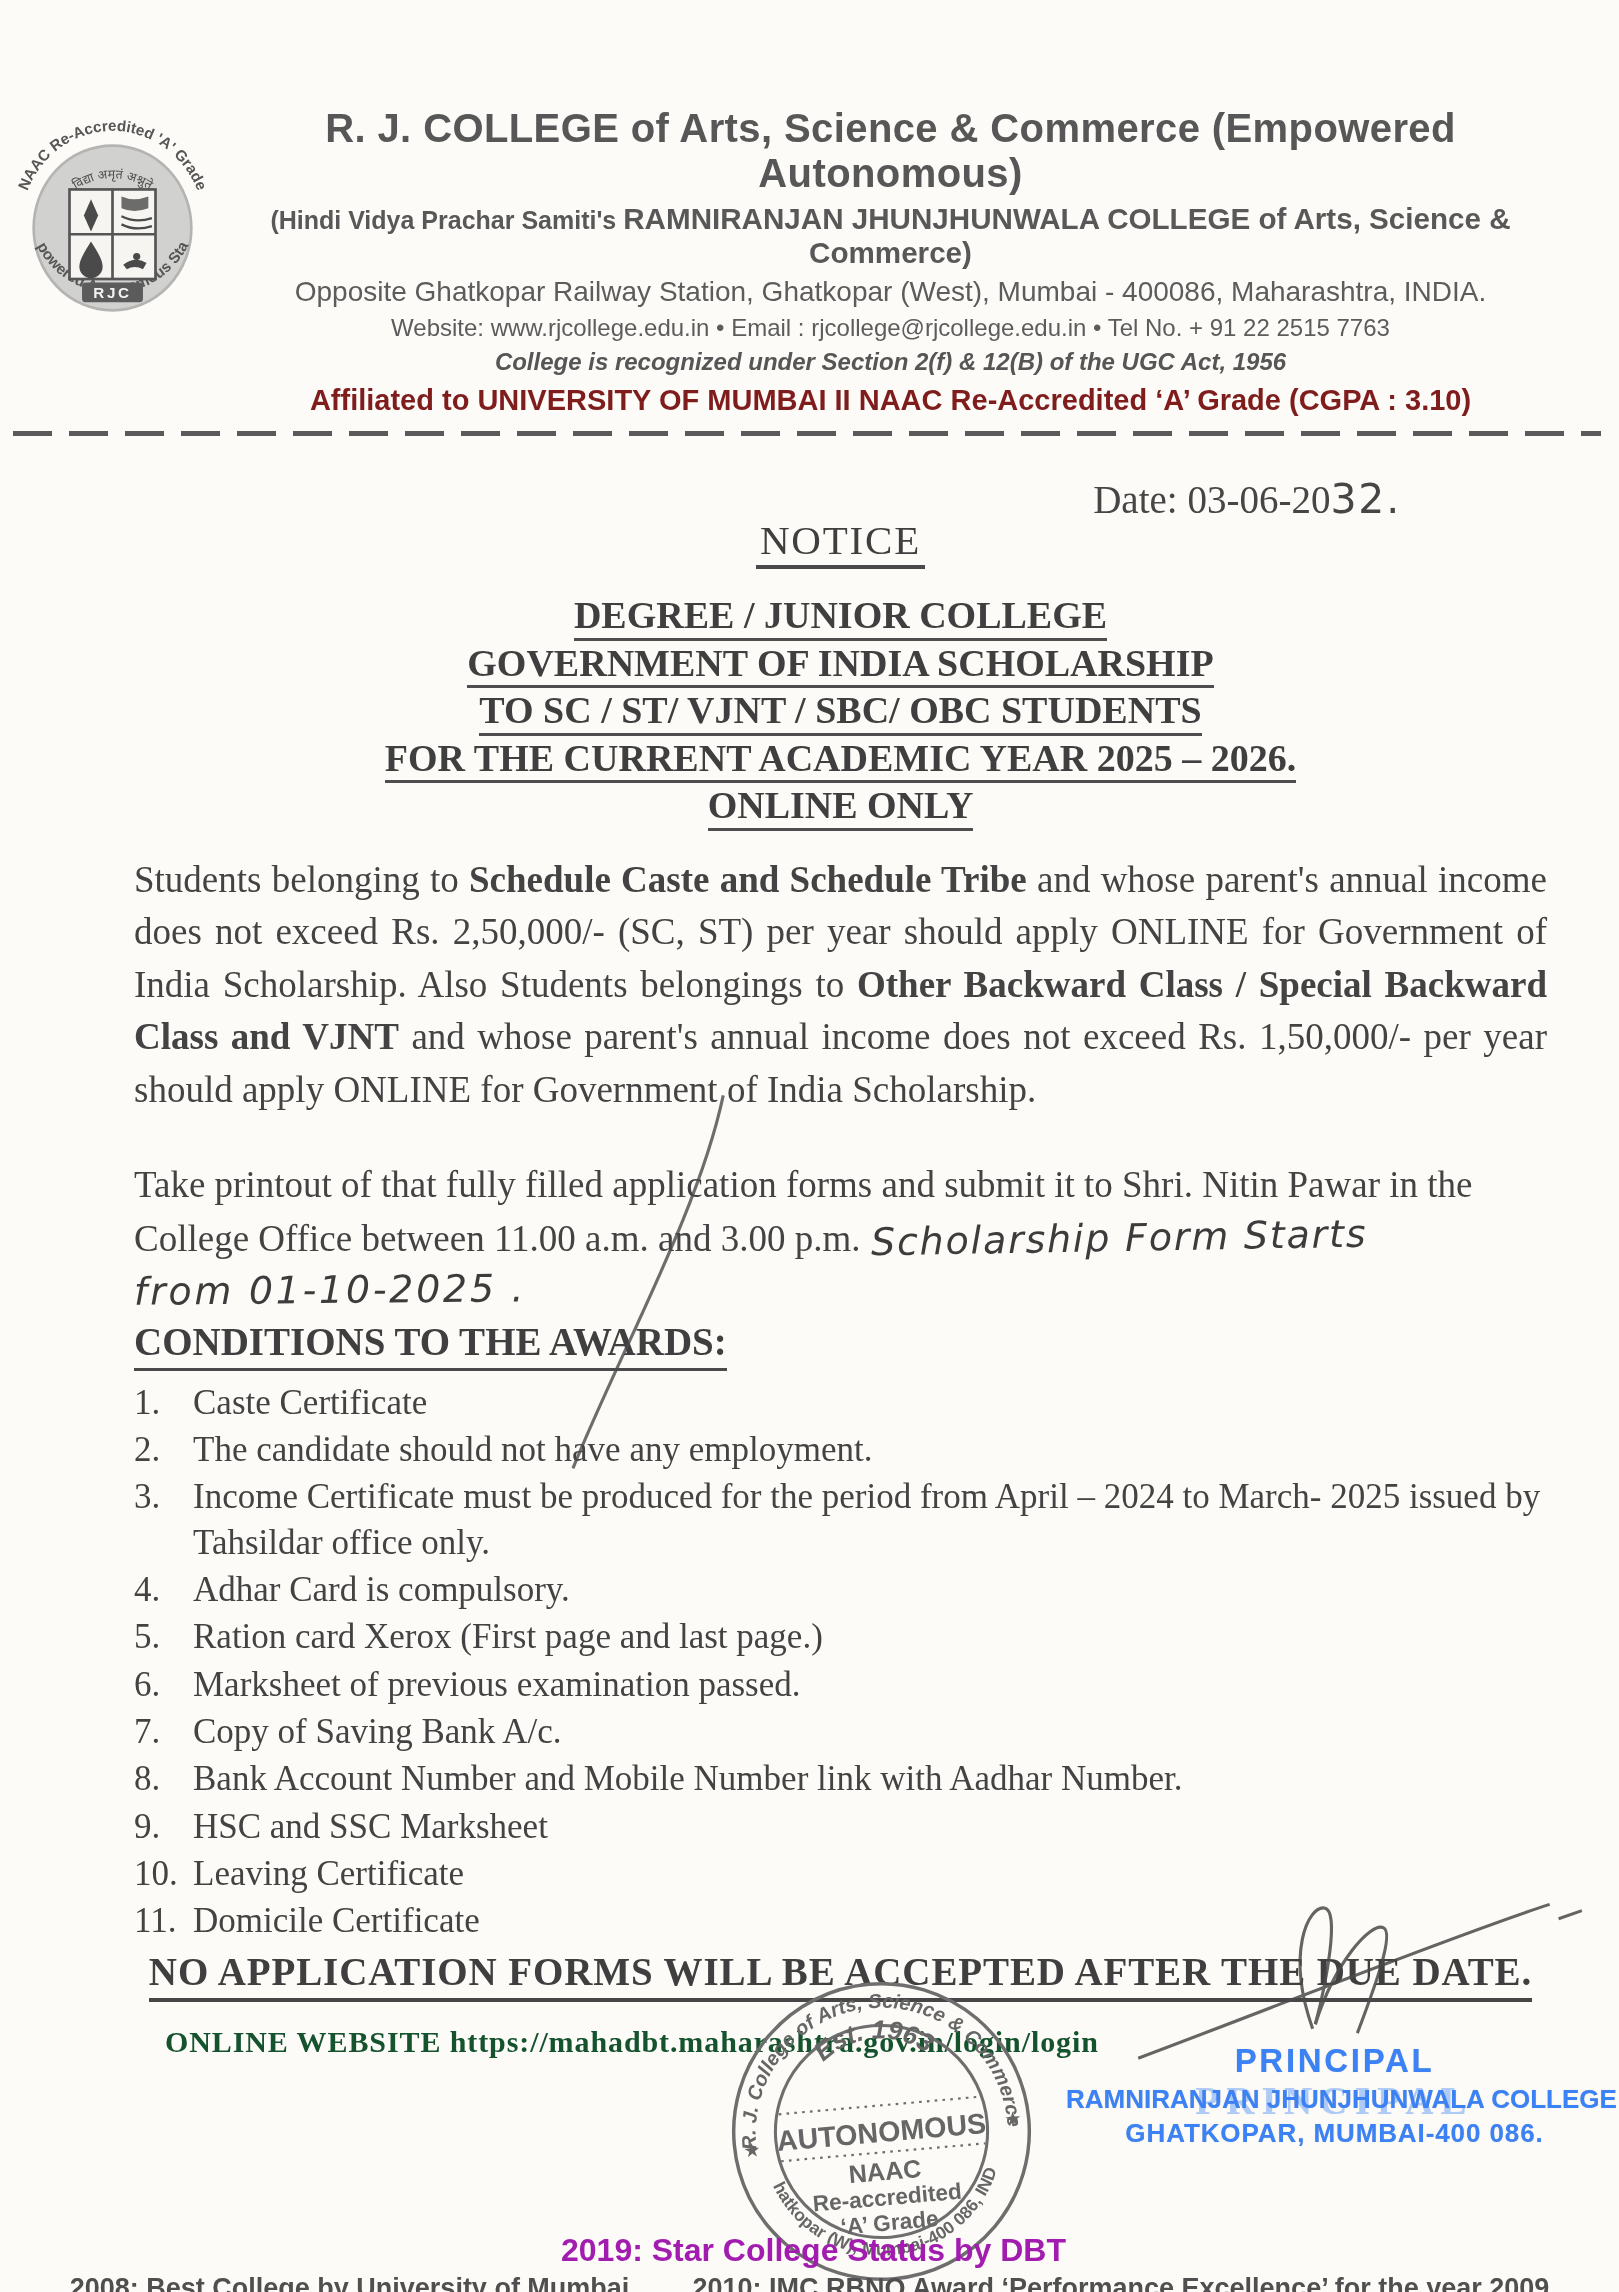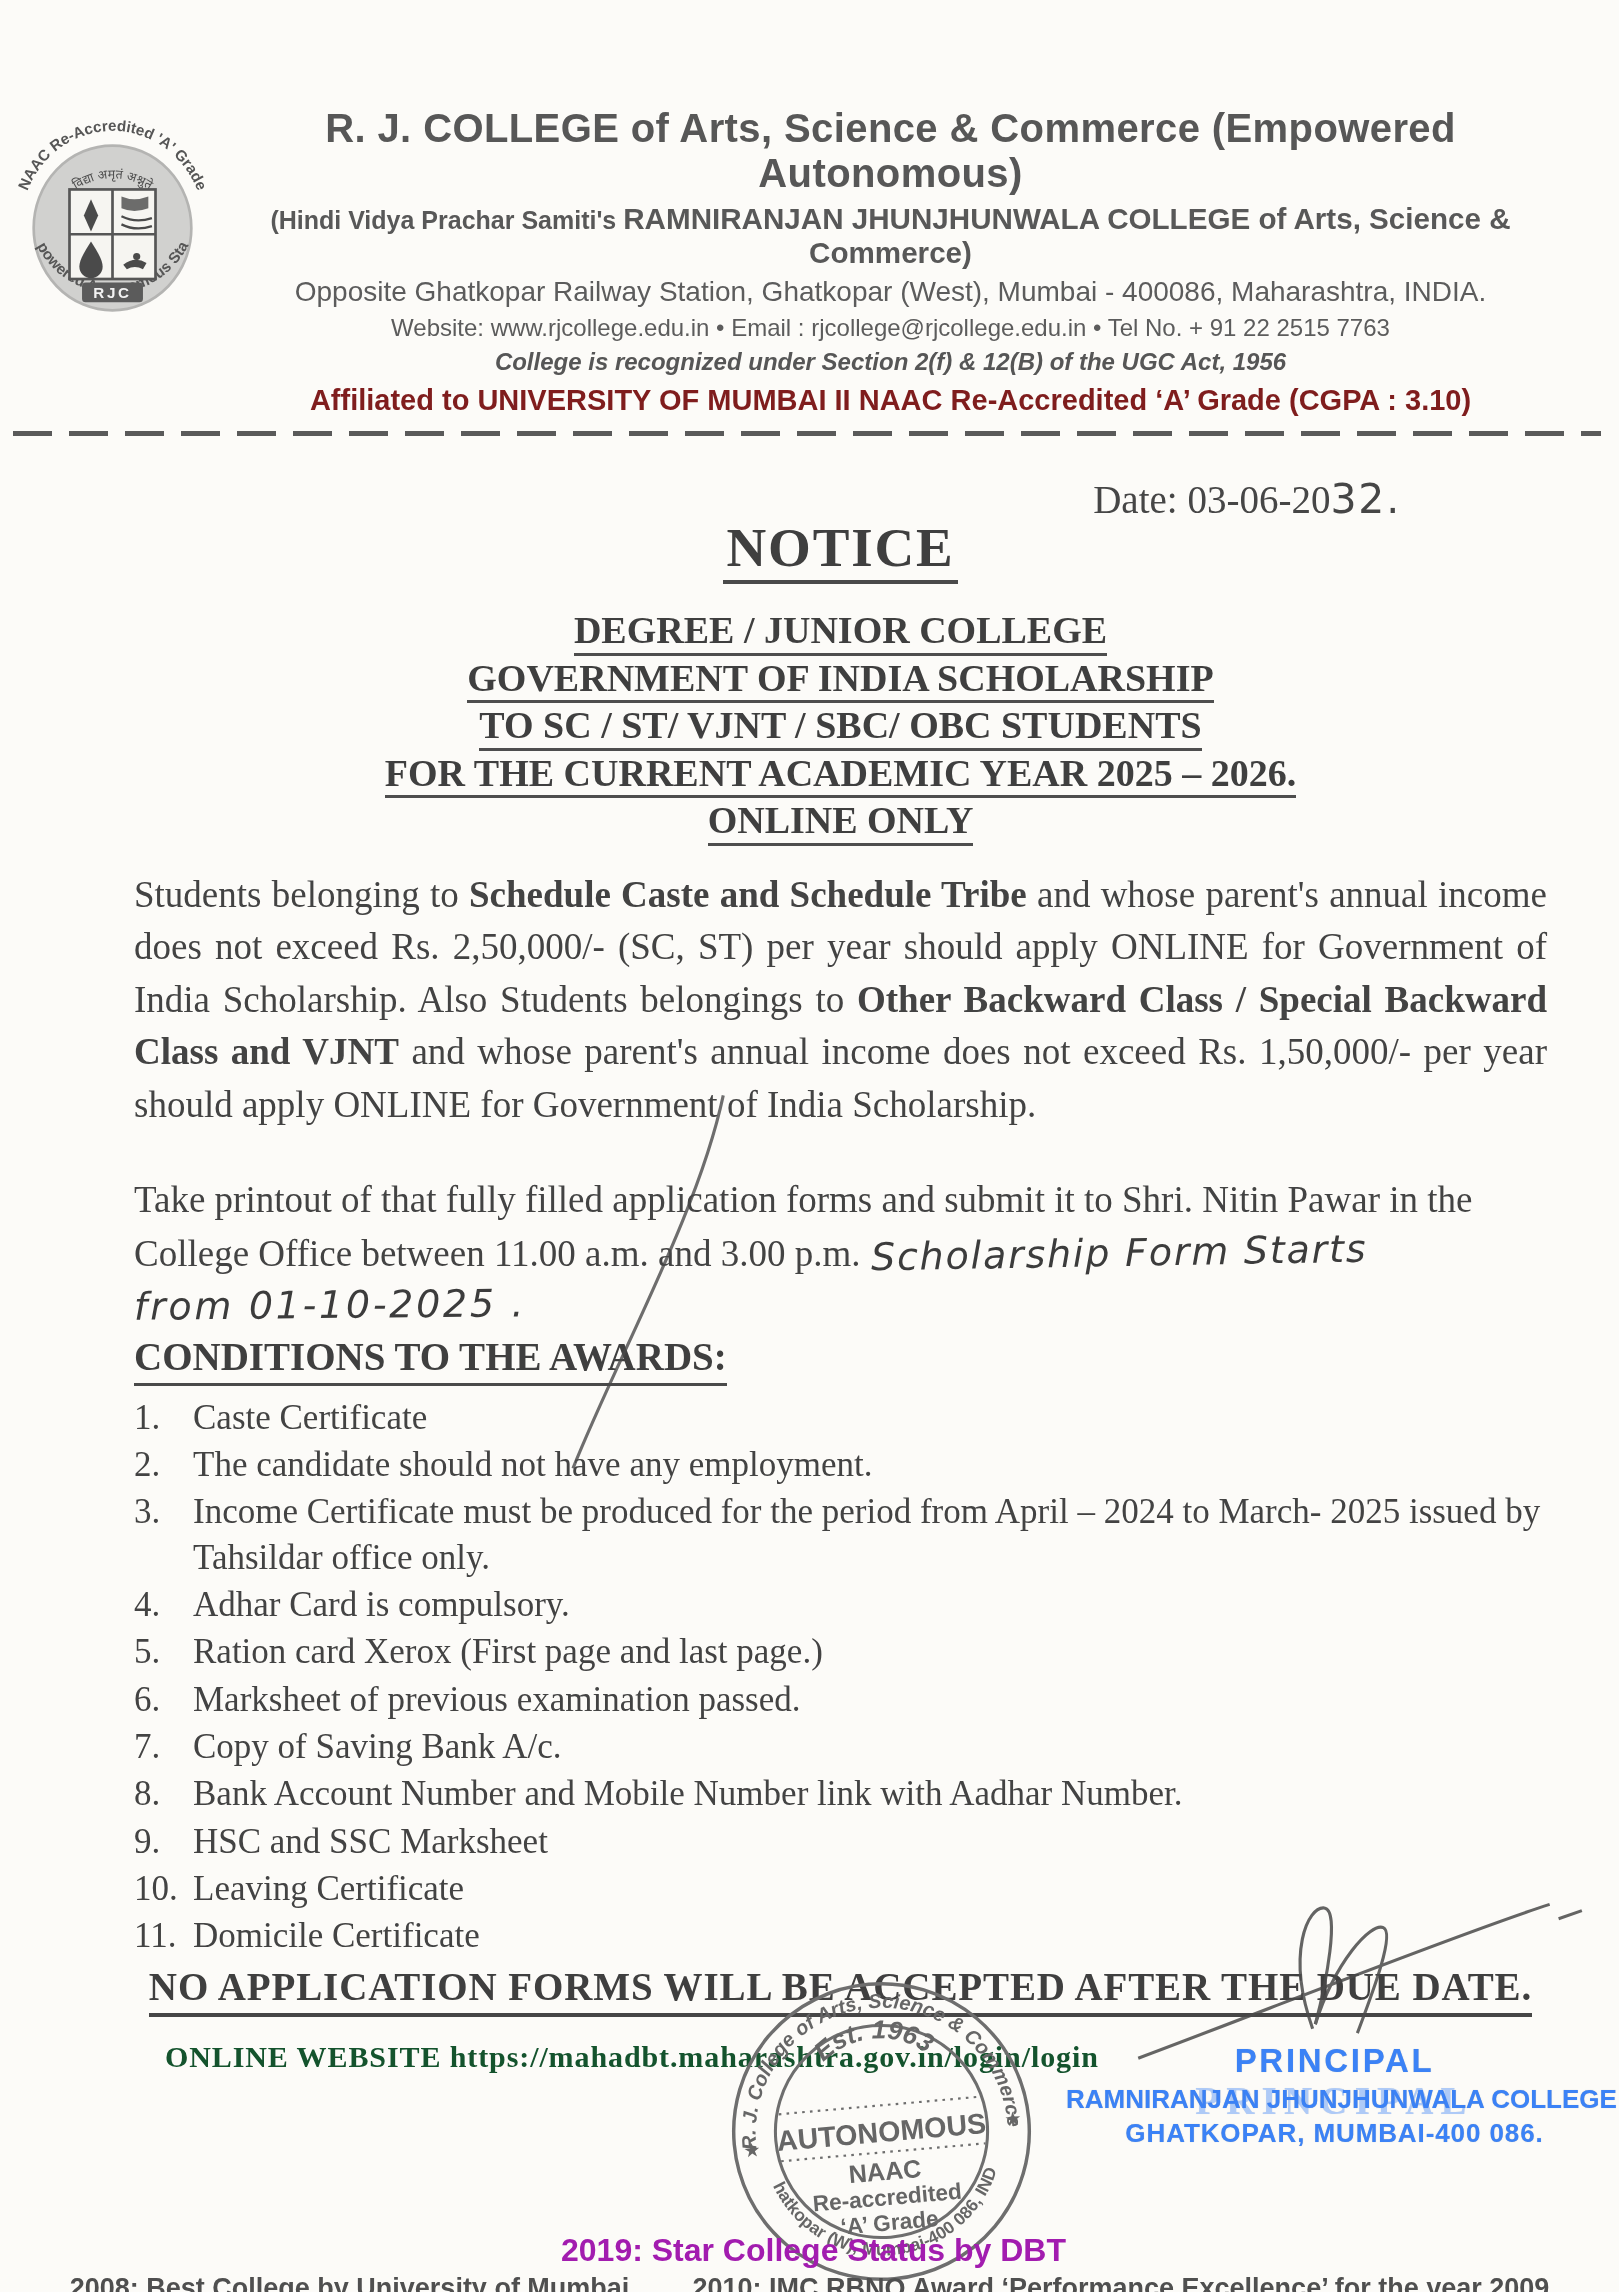--- a/index.html
+++ b/index.html
@@ -22,21 +22,21 @@
   .lh-affil  { font-size:29px; font-weight:700; margin-top:8px; color:#7f1d1d; }
   .rule { height:4.5px; margin:14.3px 18px 0 12.5px;
           background:repeating-linear-gradient(90deg,#5a5a5a 0 39px, transparent 39px 56px); }
   .logo { position:absolute; left:5.4px; top:107px; width:215px; height:224px; }
 
   
   .main { padding:0 72px 0 134px; }
   .date-line { text-align:right; margin-top:39px; padding-right:146px; font-size:39px; color:#464646; }
   .date-hand { font-family:"DejaVu Sans",sans-serif; font-size:41px; letter-spacing:1.8px; }
   .notice-title { text-align:center; margin-top:-7.2px; }
-  .notice-title span { display:inline-block; font-size:55px; font-weight:700; letter-spacing:1.8px;
+  .notice-title span { display:inline-block; font-size:41px; font-weight:400; letter-spacing:1.8px;
                        border-bottom:4.5px solid #4a4a4a; padding:0 3.6px 1.8px; }
   .headings { text-align:center; margin-top:27px; }
   .headings > div { margin-bottom:2.7px; }
   .headings span { display:inline-block; font-size:38px; font-weight:700; line-height:1.05;
                    border-bottom:3.6px solid #4e4e4e; padding-bottom:1.8px; }
   .para { font-size:37px; line-height:1.42; text-align:justify; color:#434343; }
   .para1 { margin-top:23px; }
   .para2 { margin-top:43px; text-align:left; }
   .bold { font-weight:700; }
   .hand { font-family:"DejaVu Sans",sans-serif; font-style:italic; color:#3c3c3c; }

